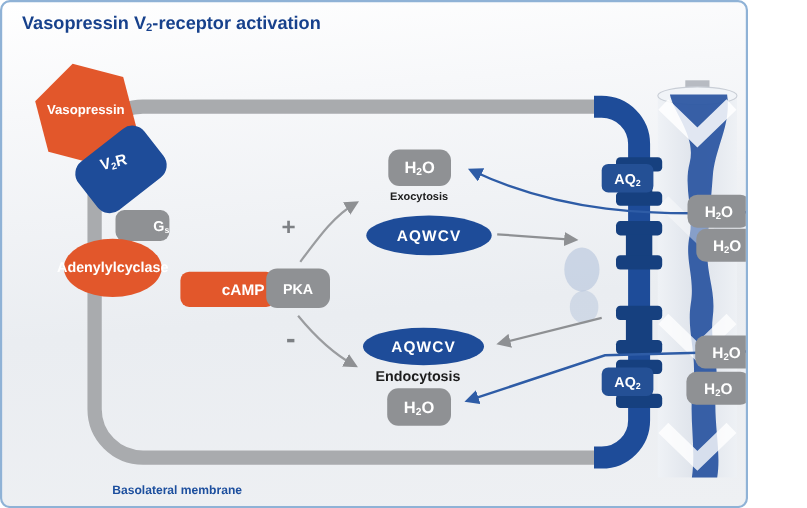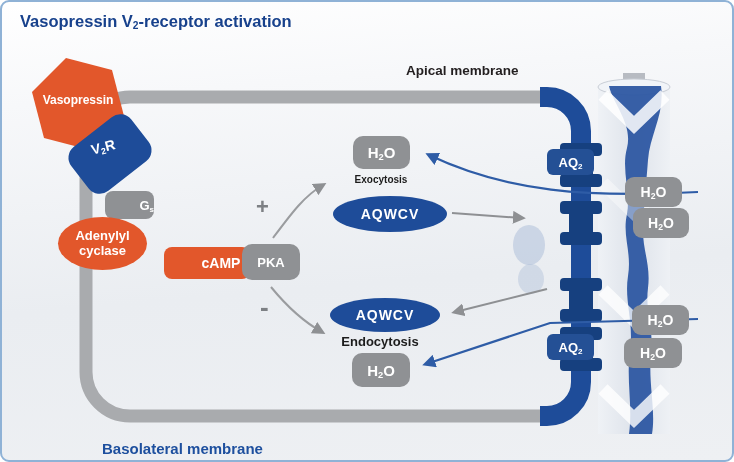--- a/index.html
+++ b/index.html
@@ -1,17 +1,17 @@
 <!DOCTYPE html>
 <html><head>
 <meta charset="utf-8">
 <style>
   html,body{margin:0;padding:0;background:#fff;}
   .card{
-    position:relative;width:734px;height:462px;box-sizing:border-box;
+    position:relative;width:680px;height:462px;box-sizing:border-box;
     border:2px solid #8fb2d6;border-radius:9px;overflow:hidden;
     background:linear-gradient(175deg,#ffffff 0%,#f7f8fa 20%,#eaedf1 60%,#eef0f3 100%);
     font-family:"Liberation Sans","DejaVu Sans",sans-serif;
   }
   svg{position:absolute;left:0;top:0;}
   .lbl{position:absolute;font-weight:bold;white-space:nowrap;}
   .box{position:absolute;display:flex;align-items:center;justify-content:center;
        color:#fff;font-weight:bold;}
   .gray{background:#8f9194;}
   .orange{background:#e2572b;}
@@ -101,21 +101,21 @@
   <div class="lbl ctr" style="left:24px;top:91px;width:104px;font-size:12px;color:#fff;"><span>Vasopressin</span></div>
 
   <div class="lbl" style="left:89px;top:137px;font-size:14px;color:#fff;transform:rotate(-14deg);">
     <span class="t"><span>V</span><sub>2</sub><span>R</span></span>
   </div>
 
   <div class="box gray" style="left:103px;top:189px;width:49px;height:28px;border-radius:8px;font-size:13px;justify-content:flex-end;">
     <span class="t"><span>G</span><sub>s</sub></span>
   </div>
 
-  <div class="box orange ellipse ctr" style="left:56px;top:215px;width:89px;height:53px;font-size:13px;line-height:1.1;flex-direction:column;">
+  <div class="box orange ellipse ctr" style="left:56px;top:215px;width:89px;height:53px;font-size:13px;line-height:1.1;flex-direction:row;">
     <span>Adenylyl</span>
       <span>cyclase</span>
   </div>
 
   <div class="box orange" style="left:162px;top:245px;width:58px;height:32px;border-radius:8px;font-size:14px;padding-left:28px;">
       <span>cAMP</span>
     </div>
 
   <div class="box gray" style="left:240px;top:242px;width:58px;height:36px;border-radius:10px;font-size:13px;">
       <span>PKA</span>
@@ -135,21 +135,20 @@
 
   <div class="box blue ellipse" style="left:328px;top:296px;width:110px;height:34px;font-size:14px;letter-spacing:1px;">
       <span>AQWCV</span>
     </div>
   <div class="lbl ctr" style="left:332px;top:332px;width:92px;font-size:13px;color:#1c1c1c;"><span>Endocytosis</span></div>
 
   <div class="box gray" style="left:350px;top:351px;width:58px;height:34px;border-radius:10px;font-size:15px;">
     <span class="t"><span>H</span><sub>2</sub><span>O</span></span>
   </div>
 
-  <div class="lbl" style="left:404px;top:61px;font-size:13.5px;color:#231f20;"><span>Apical membrane</span></div>
 
   <div class="box" style="left:545px;top:147px;width:47px;height:26px;border-radius:6px;background:#245095;font-size:13px;">
     <span class="t"><span>AQ</span><sub>2</sub></span>
   </div>
   <div class="box" style="left:545px;top:332px;width:47px;height:26px;border-radius:6px;background:#245095;font-size:13px;">
     <span class="t"><span>AQ</span><sub>2</sub></span>
   </div>
 
   <div class="box gray" style="left:623px;top:175px;width:57px;height:30px;border-radius:9px;font-size:14px;">
     <span class="t"><span>H</span><sub>2</sub><span>O</span></span>
@@ -158,15 +157,15 @@
     <span class="t"><span>H</span><sub>2</sub><span>O</span></span>
   </div>
   <div class="box gray" style="left:630px;top:303px;width:57px;height:30px;border-radius:9px;font-size:14px;">
     <span class="t"><span>H</span><sub>2</sub><span>O</span></span>
   </div>
   <div class="box gray" style="left:622px;top:336px;width:58px;height:30px;border-radius:9px;font-size:14px;">
     <span class="t"><span>H</span><sub>2</sub><span>O</span></span>
   </div>
 
   <div class="lbl" style="left:614px;top:416px;font-size:18px;color:#85888c;margin-top:44px;"><span>CD</span></div>
-  <div class="lbl" style="left:100px;top:438px;font-size:15px;color:#1d4f9e;"><span>Basolateral membrane</span></div>
+  <div class="lbl" style="left:100px;top:438px;font-size:11px;color:#1d4f9e;"><span>Basolateral membrane</span></div>
 
 </div>
 
 </body></html>

